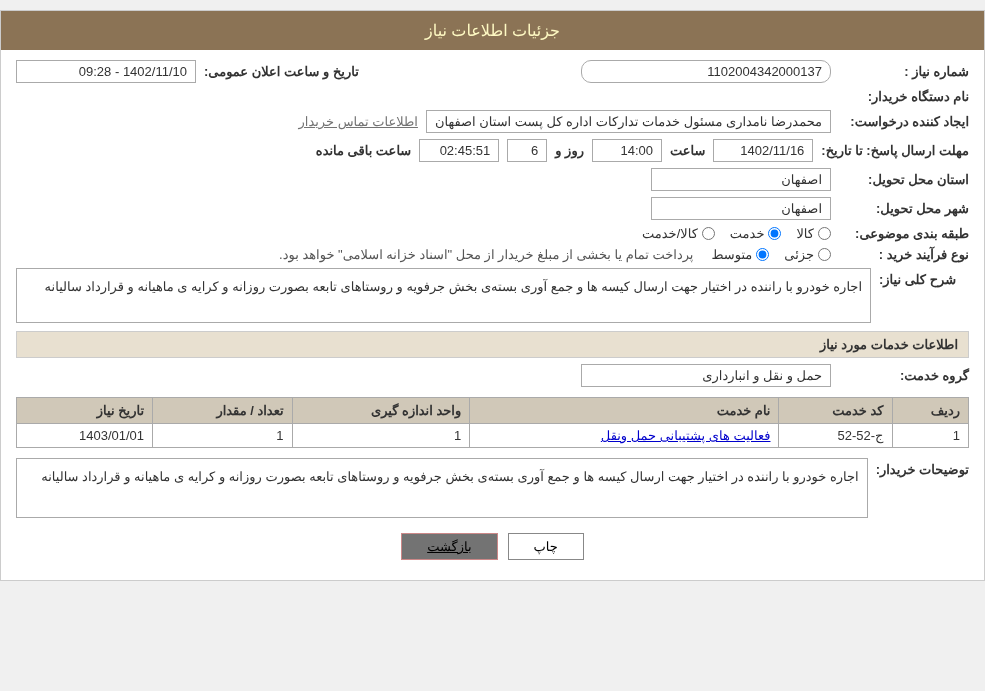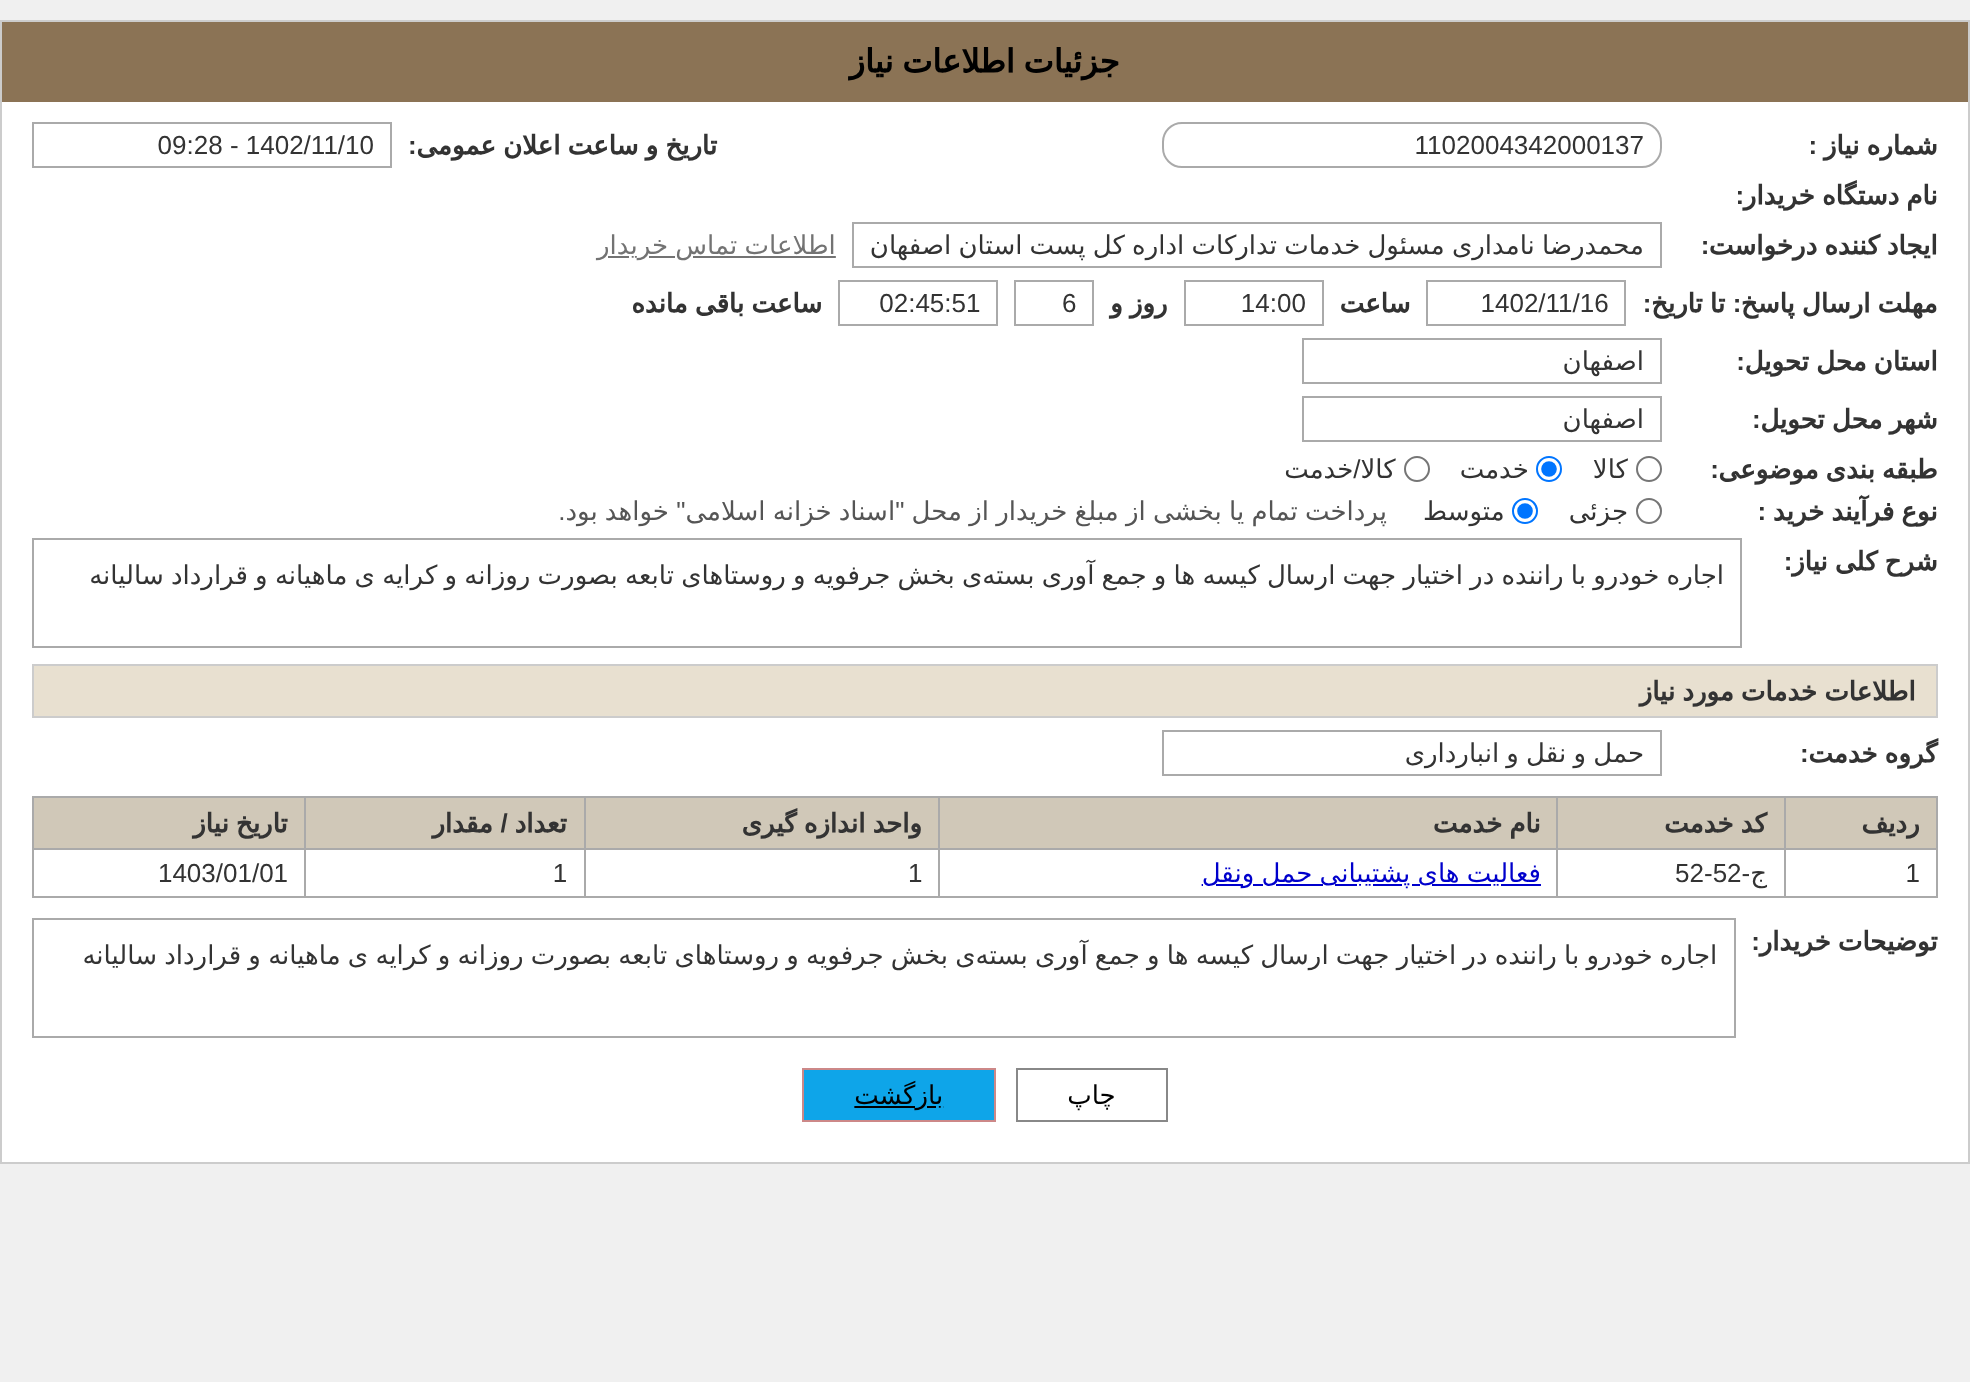--- a/index.html
+++ b/index.html
@@ -11,25 +11,25 @@
       color: #333;
     }
     .page-container {
       max-width: 985px;
       margin: 10px auto;
       background: #fff;
       border: 1px solid #ccc;
     }
     .page-header {
       background: #8b7355;
-      color: #000000;
+      color: #fef9c3;
       text-align: center;
       padding: 10px;
       font-size: 16px;
-      font-weight: bold;
+      font-weight: normal;
     }
     .content {
       padding: 10px 15px;
     }
     .info-row {
       display: flex;
       align-items: center;
       margin-bottom: 6px;
       gap: 8px;
     }
@@ -88,21 +88,21 @@
     }
     .shrh-section {
       display: flex;
       gap: 8px;
       align-items: flex-start;
       margin-bottom: 8px;
     }
     .shrh-label {
       font-weight: bold;
       min-width: 90px;
-      text-align: right;
+      text-align: left;
       padding-top: 4px;
     }
     .table-section {
       margin: 10px 0;
     }
     table {
       width: 100%;
       border-collapse: collapse;
     }
     th {
@@ -148,21 +148,21 @@
       padding: 5px 25px;
       border: 1px solid #888;
       cursor: pointer;
       font-size: 13px;
       font-family: Tahoma, Arial, sans-serif;
     }
     .btn-print {
       background: #fff;
     }
     .btn-back {
-      background: #0ea5e9;
+      background: #737373;
       border-color: #c88;
       text-decoration: underline;
     }
     .inline-label {
       font-weight: bold;
       white-space: nowrap;
     }
   </style>
 </head>
 <body>

